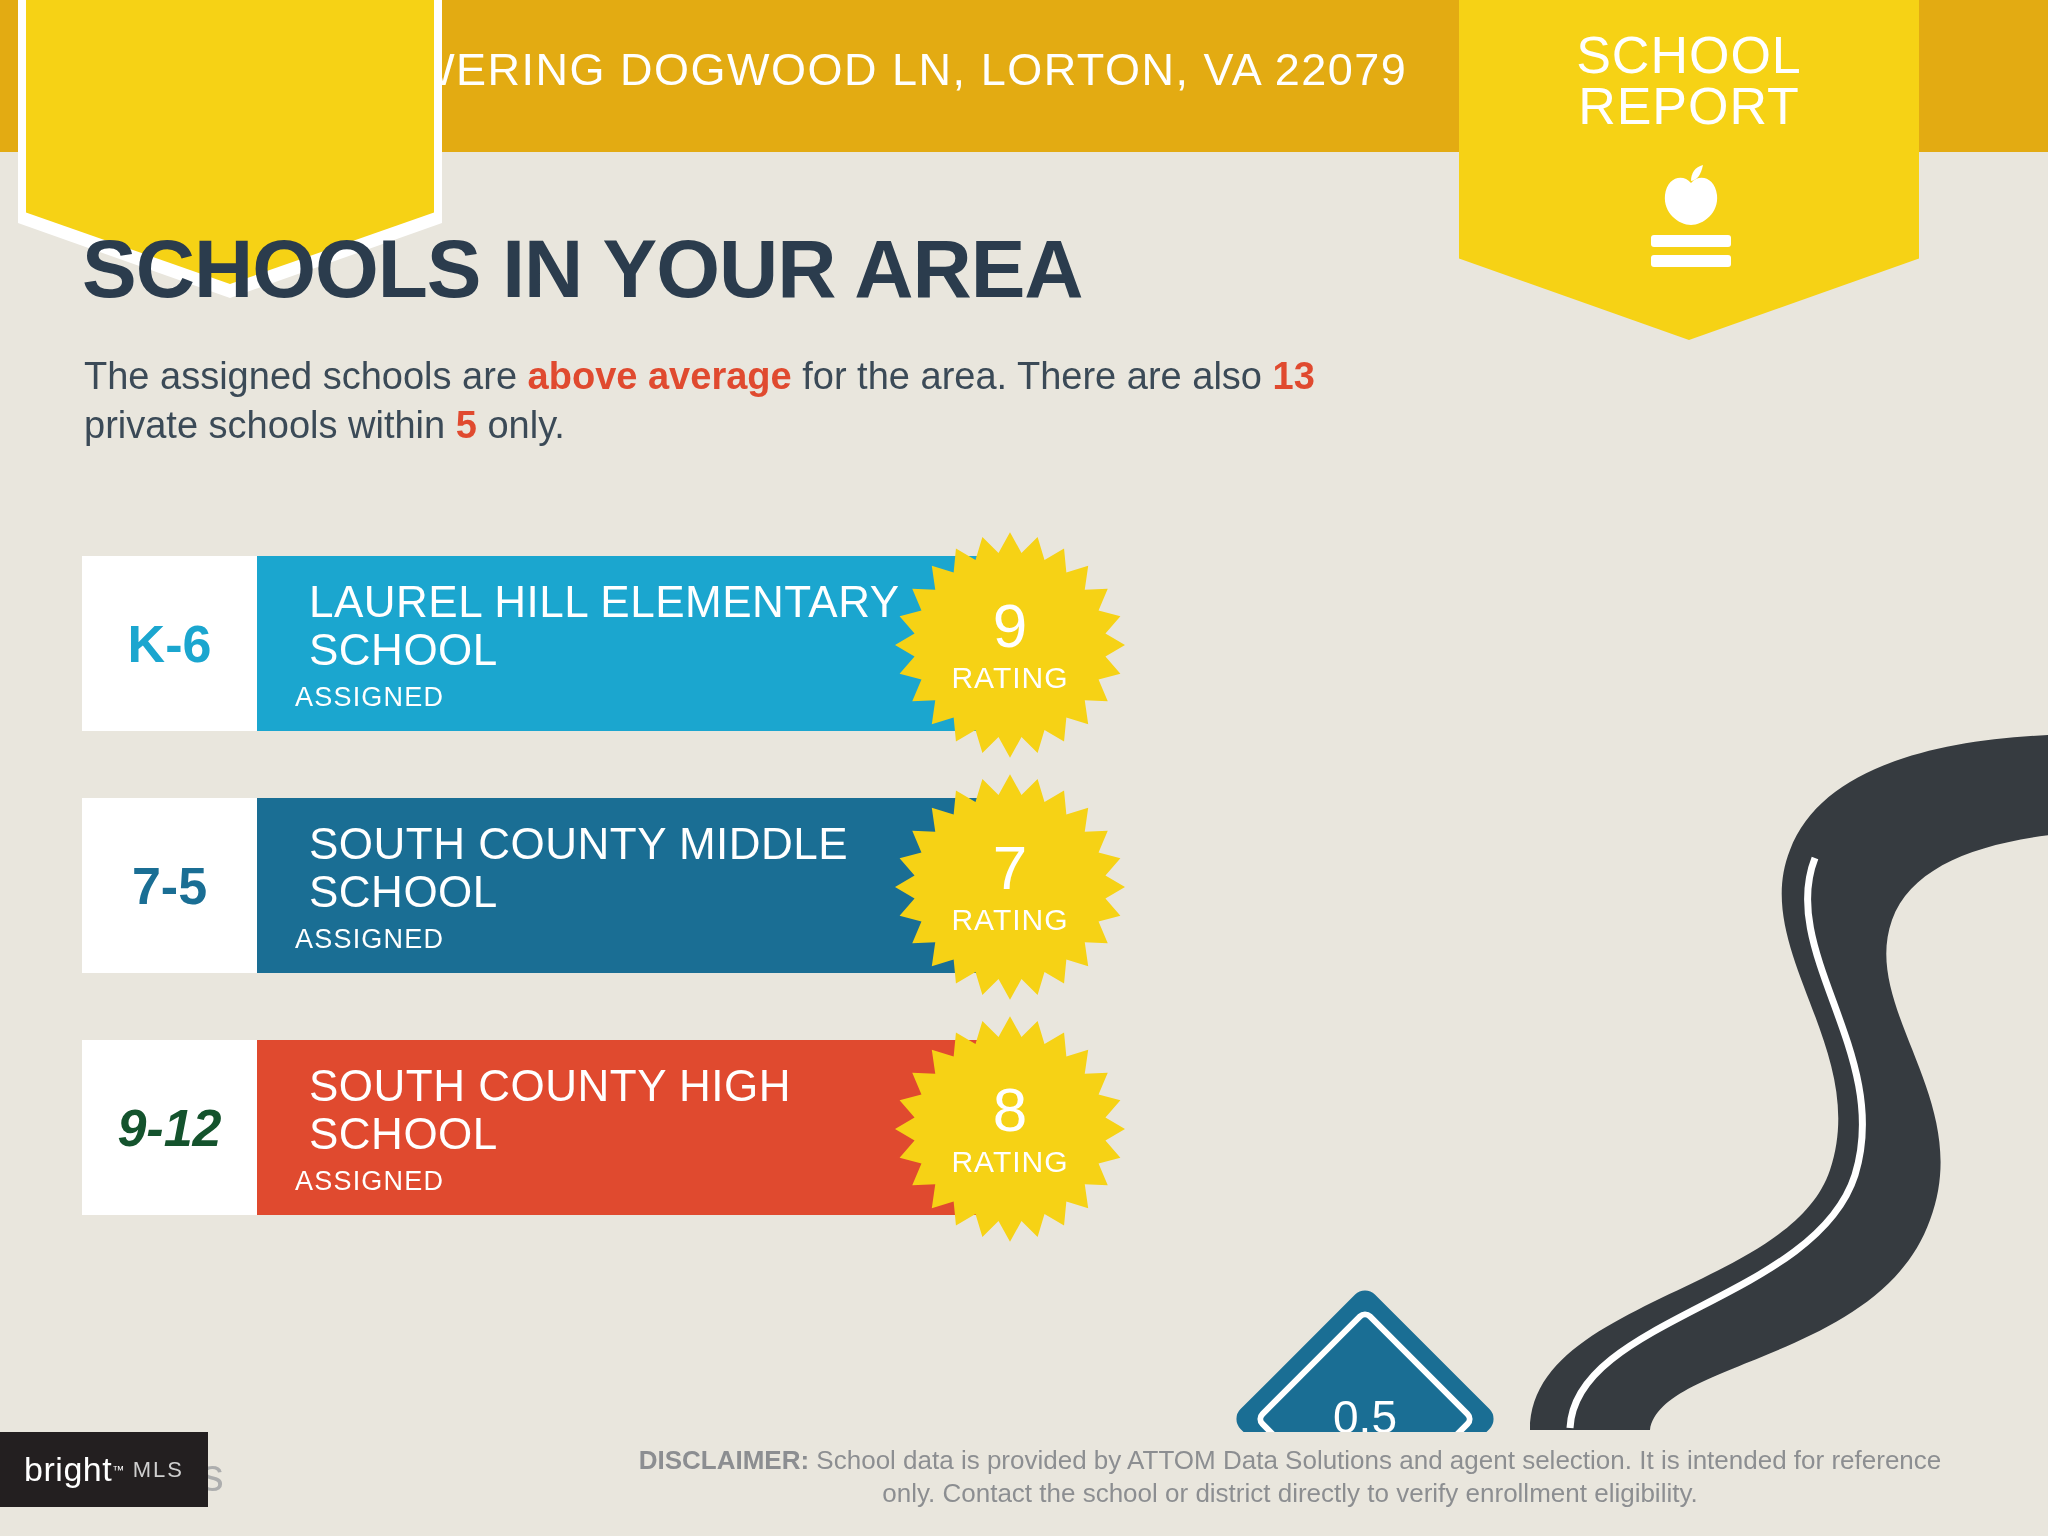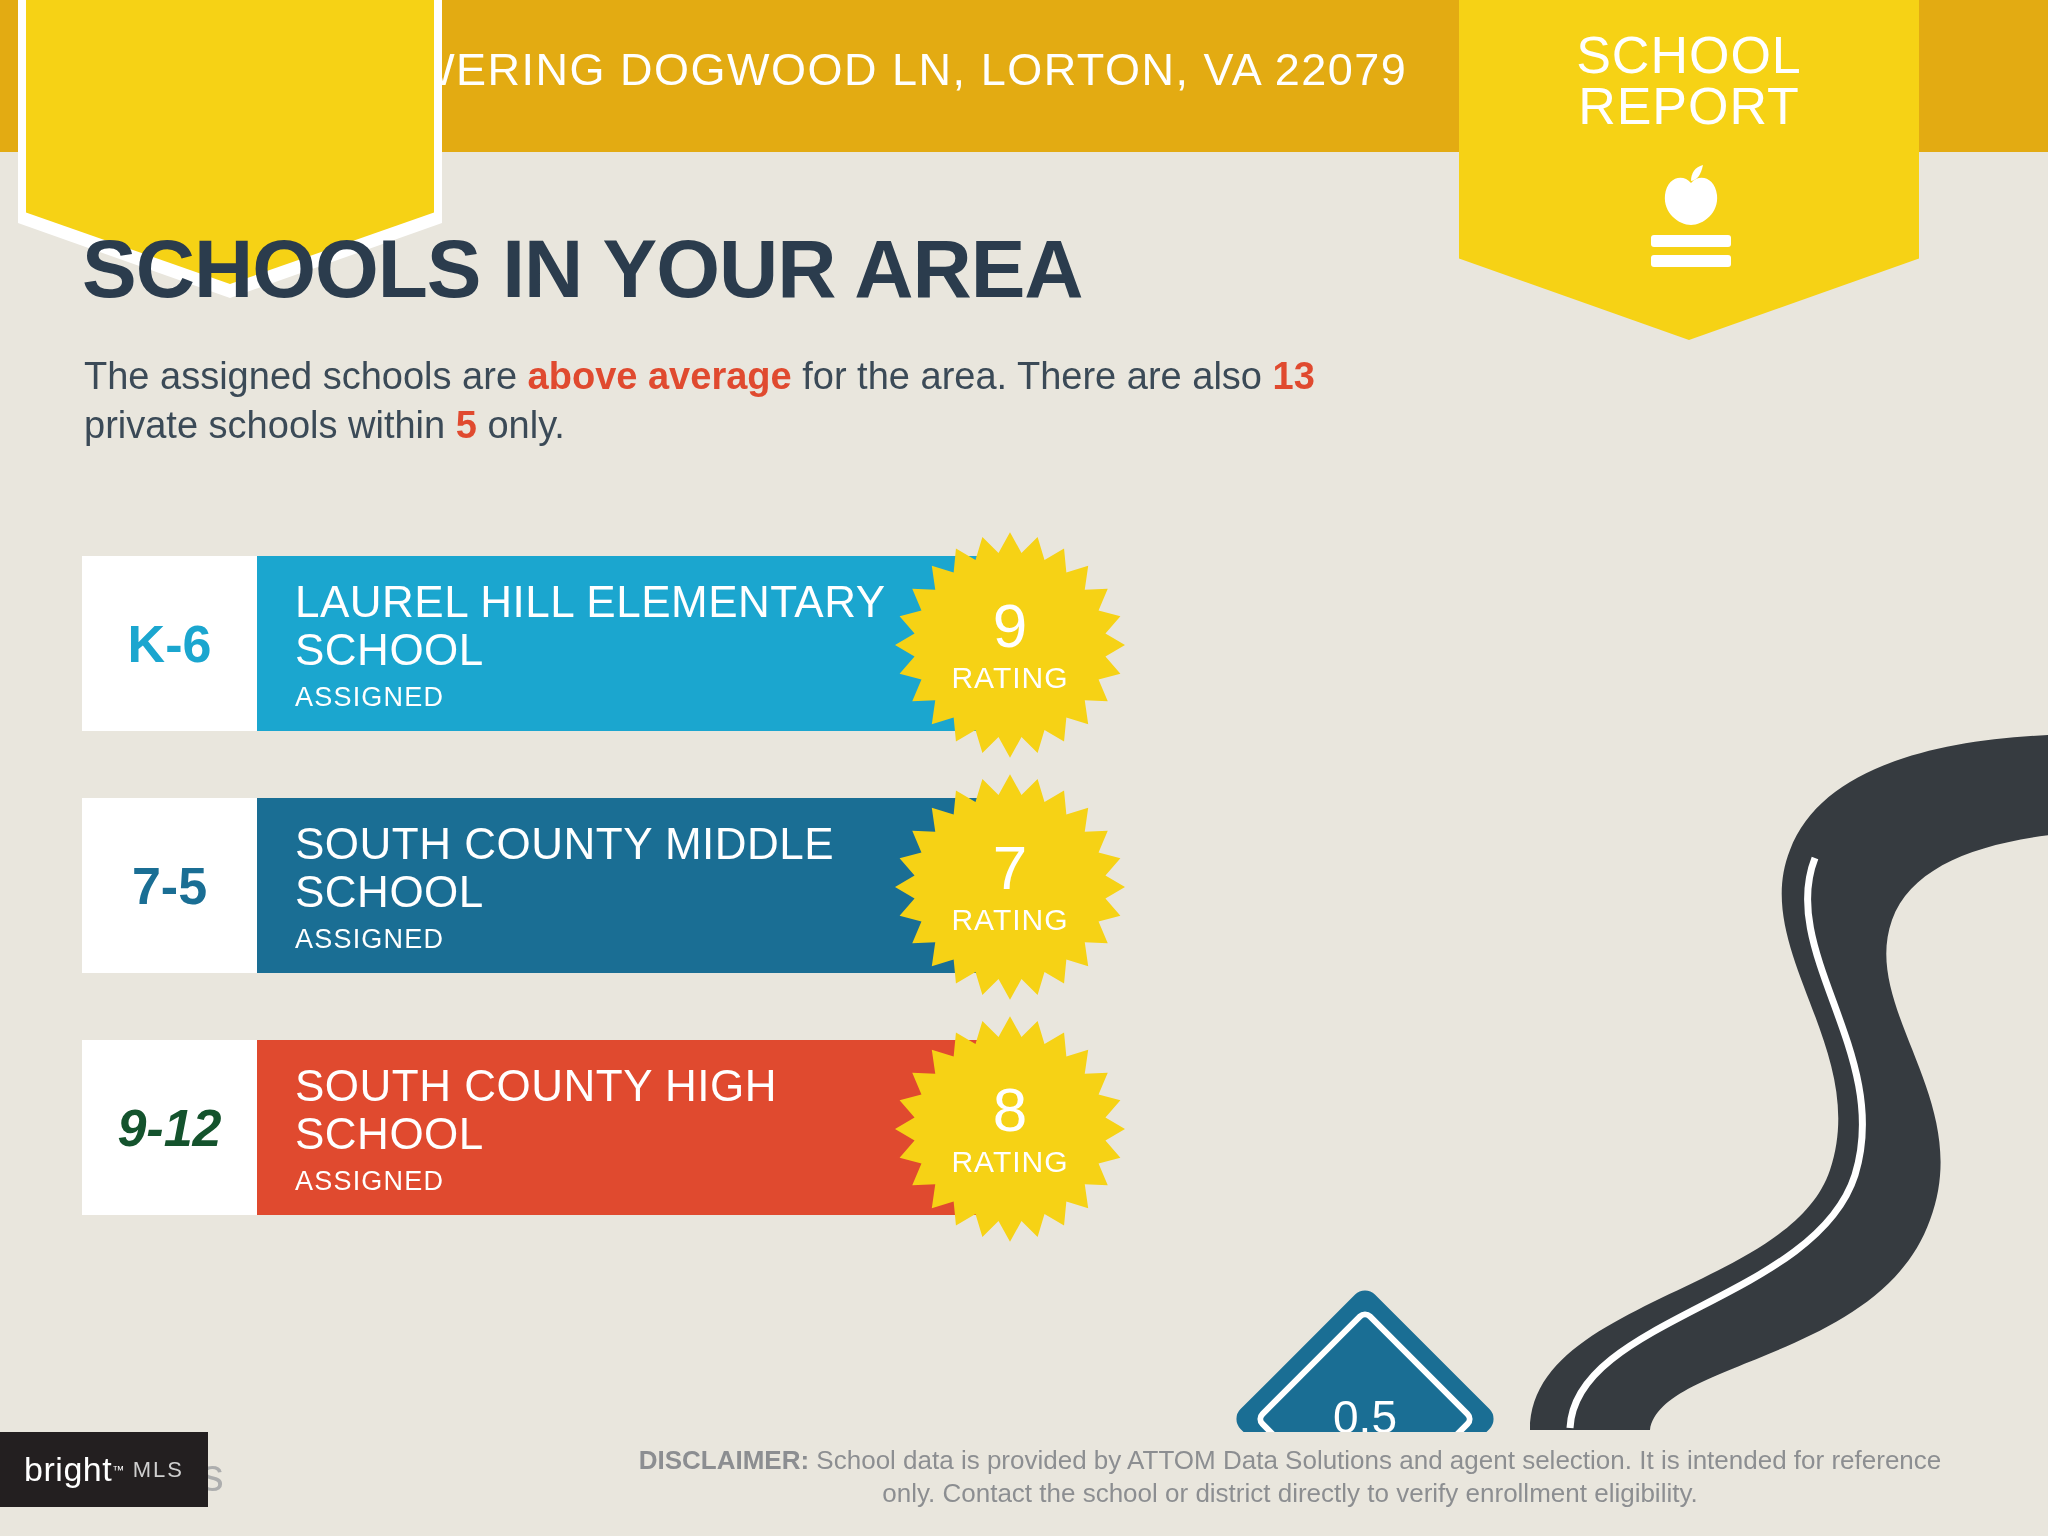--- a/index.html
+++ b/index.html
@@ -138,20 +138,21 @@
     color: #ffffff;
     box-sizing: border-box;
     padding: 22px 0 0 38px;
   }
   .school-name {
     font-size: 44px;
     line-height: 1.09;
     letter-spacing: 0.5px;
     font-weight: 400;
     max-width: 600px;
+    margin-left: 14px;
   }
   .school-status {
     font-size: 27px;
     letter-spacing: 1.2px;
     margin-top: 8px;
   }
 
   
   .rating-badge {
     position: absolute;

